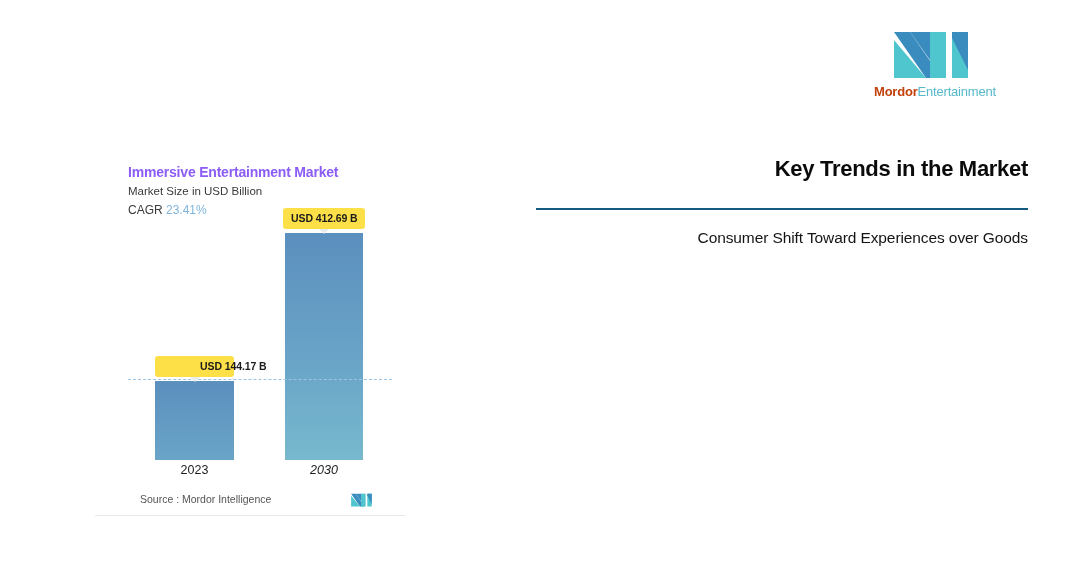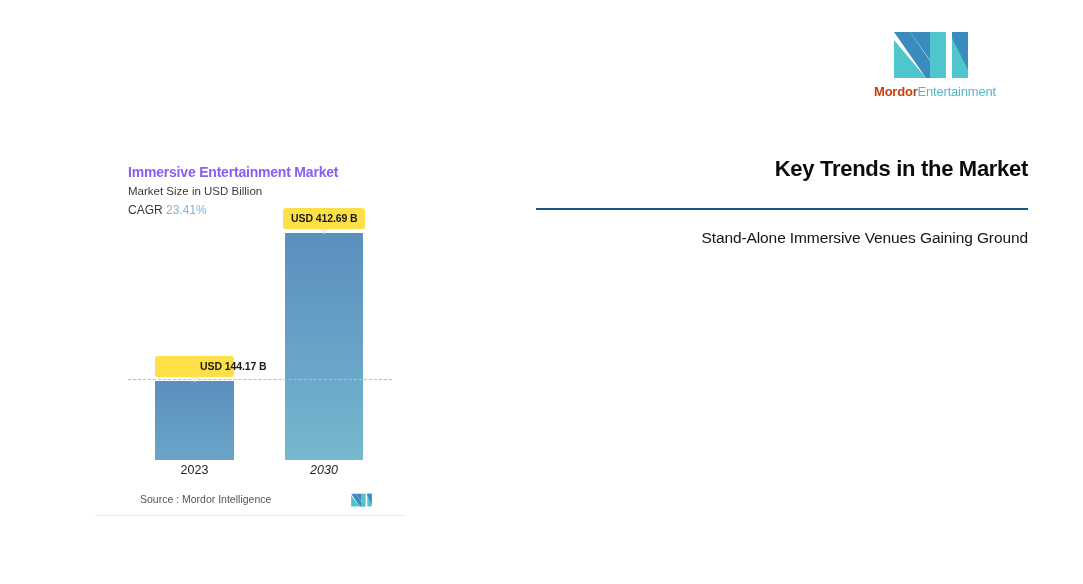--- a/index.html
+++ b/index.html
@@ -294,18 +294,18 @@
         <polygon points="62,4 78,4 78,42 62,10" fill="#3a8cbe"></polygon>
         <polygon points="20,4 40,4 40,32 20,4" fill="#3a8cbe"></polygon>
       </svg>
     </div>
   </div>
 </div>
 
 <div class="trends">
   <div class="trends-title">Key Trends in the Market</div>
 
-
-
   <div class="trend-item">
-    <div class="trend-text">Stand-Alone Immersive Venues Gaining Ground</div>
-  </div>
+    <div class="trend-text">Consumer Shift Toward Experiences over Goods</div>
+  </div>
+
+
 </div>
 
 </body></html>

